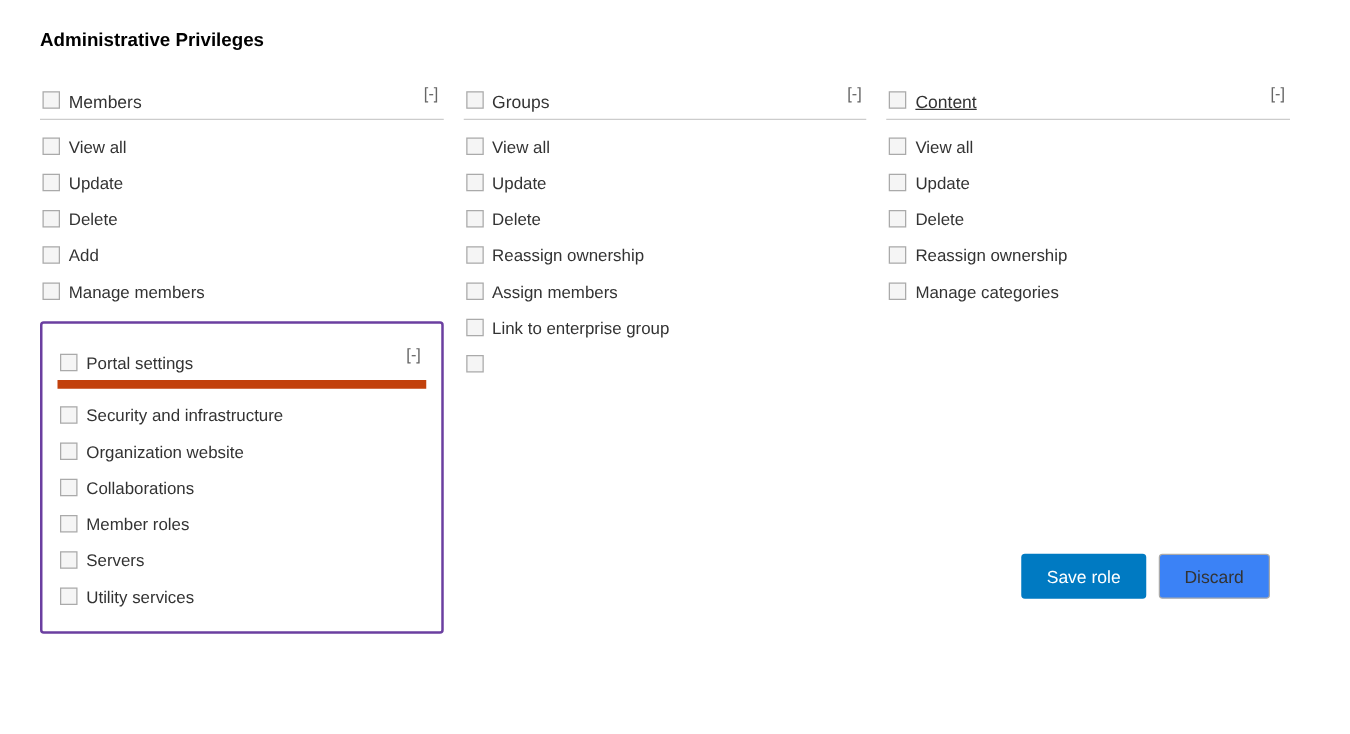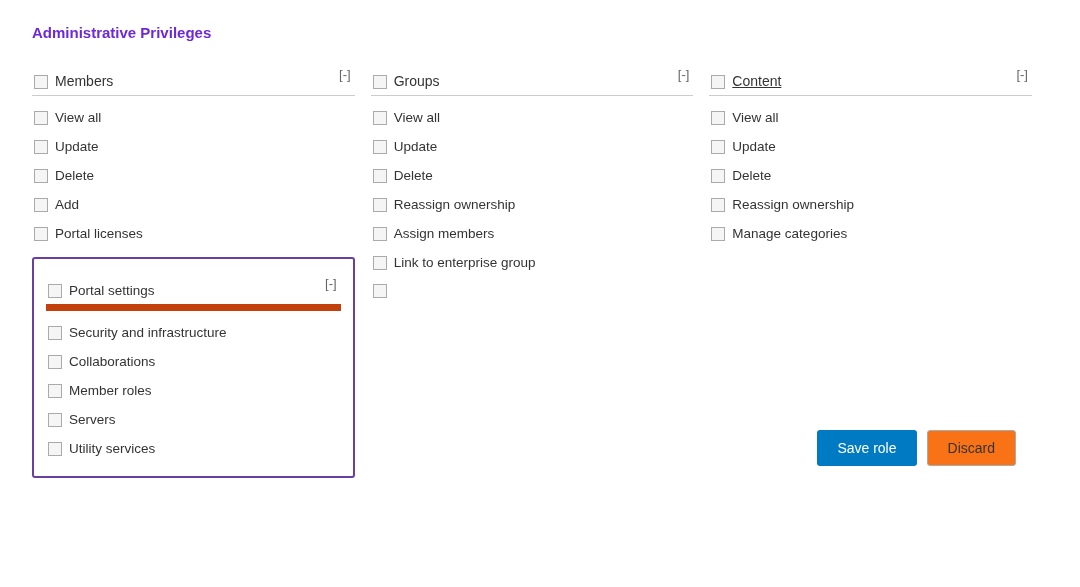--- a/index.html
+++ b/index.html
@@ -11,21 +11,21 @@
       width: 1080px;
       height: 587px;
       overflow: hidden;
       padding: 24px 32px;
     }
 
     .page-title {
       font-weight: 700;
       font-size: 15px;
       margin-bottom: 18px;
-      color: #6d28d9;
+      color: #000000;
     }
 
     .privileges-grid {
       display: grid;
       grid-template-columns: 1fr 1fr 1fr;
       gap: 0;
     }
 
     .privilege-column {
       padding-right: 16px;
@@ -49,21 +49,21 @@
     .collapse-btn {
       color: #666;
       font-size: 13px;
       cursor: pointer;
       padding: 2px 4px;
       user-select: none;
     }
 
     .checkbox-item {
       display: flex;
-      align-items: flex-end;
+      align-items: flex-start;
       gap: 7px;
       margin-bottom: 8px;
       padding-left: 2px;
       margin-top: 14px;
     }
 
     .checkbox-item input[type="checkbox"] {
       width: 14px;
       height: 14px;
       border: 1px solid #aaa;
@@ -109,39 +109,39 @@
     }
 
     .portal-settings-header-left {
       display: flex;
       align-items: center;
       gap: 6px;
     }
 
     .bottom-actions {
       position: absolute;
-      bottom: 12px;
+      bottom: 28px;
       right: 32px;
       display: flex;
       gap: 10px;
     }
 
     .btn-save {
       background: #007ac2;
       color: #fff;
       border: none;
       padding: 9px 20px;
       font-size: 14px;
       border-radius: 3px;
       cursor: pointer;
       font-weight: 500;
     }
 
     .btn-discard {
-      background: #f97316;
+      background: #3b82f6;
       color: #333;
       border: 1px solid #aaa;
       padding: 9px 20px;
       font-size: 14px;
       border-radius: 3px;
       cursor: pointer;
       font-weight: 400;
     }
 
     .content-area {
@@ -178,39 +178,43 @@
       <div class="checkbox-item">
         <input type="checkbox" style="">
         <span class="checkbox-label">Delete</span>
       </div>
       <div class="checkbox-item">
         <input type="checkbox" style="">
         <span class="checkbox-label">Add</span>
       </div>
       <div class="checkbox-item">
         <input type="checkbox" style="">
-        <span class="checkbox-label">Portal licenses</span>
+        <span class="checkbox-label">Manage members</span>
       </div>
 
       <div class="portal-settings-box">
         <div class="portal-settings-header">
           <div class="portal-settings-header-left">
             <div class="checkbox-item" style="margin-bottom:0;">
               <input type="checkbox" style="">
               <span class="checkbox-label">Portal settings</span>
             </div>
           </div>
           <span class="collapse-btn">[-]</span>
         </div>
         <div class="checkbox-item">
           <input type="checkbox" style="">
           <span class="checkbox-label">Security and infrastructure</span>
         </div>
         <div class="checkbox-item">
           <input type="checkbox" style="">
+          <span class="checkbox-label">Organization website</span>
+        </div>
+        <div class="checkbox-item">
+          <input type="checkbox" style="">
           <span class="checkbox-label">Collaborations</span>
         </div>
         <div class="checkbox-item">
           <input type="checkbox" style="">
           <span class="checkbox-label">Member roles</span>
         </div>
         <div class="checkbox-item">
           <input type="checkbox" style="">
           <span class="checkbox-label">Servers</span>
         </div>

